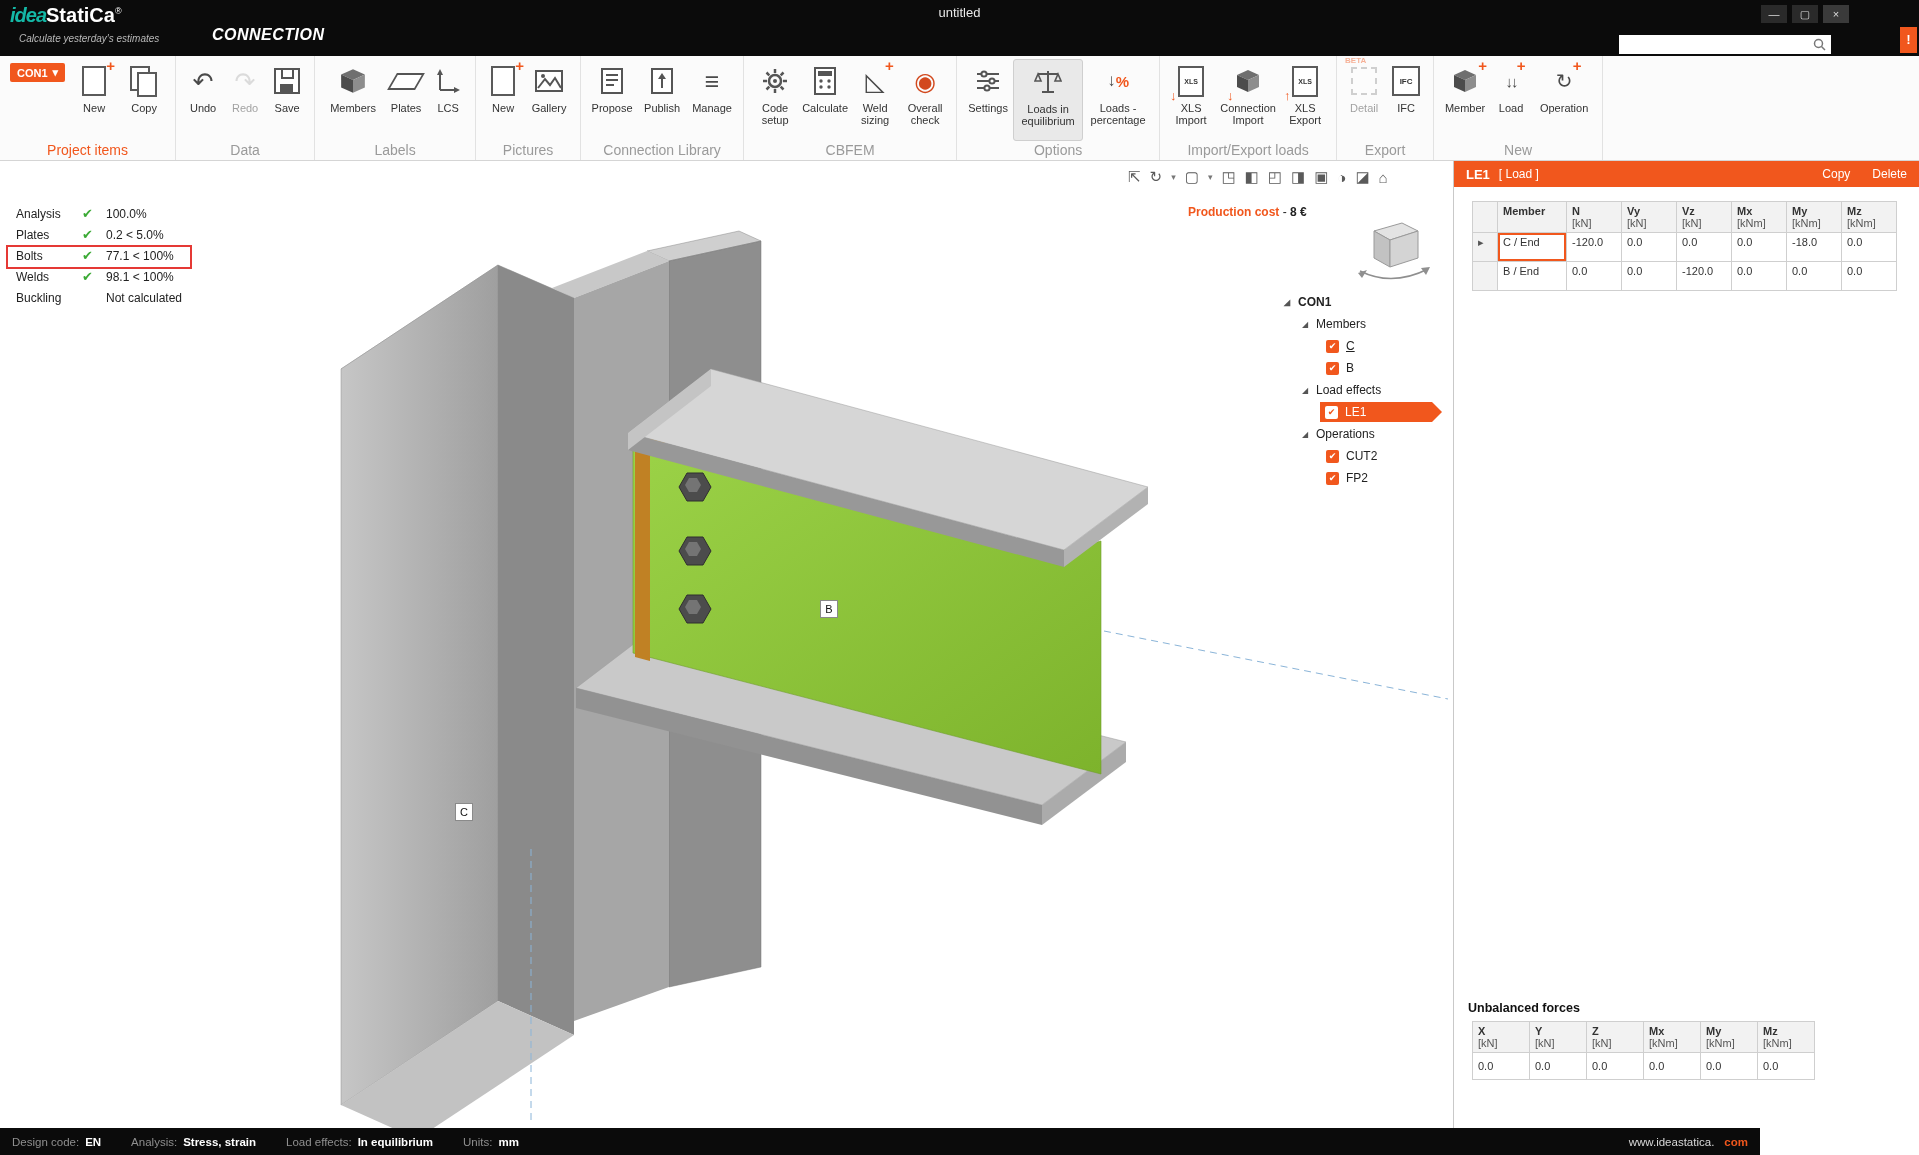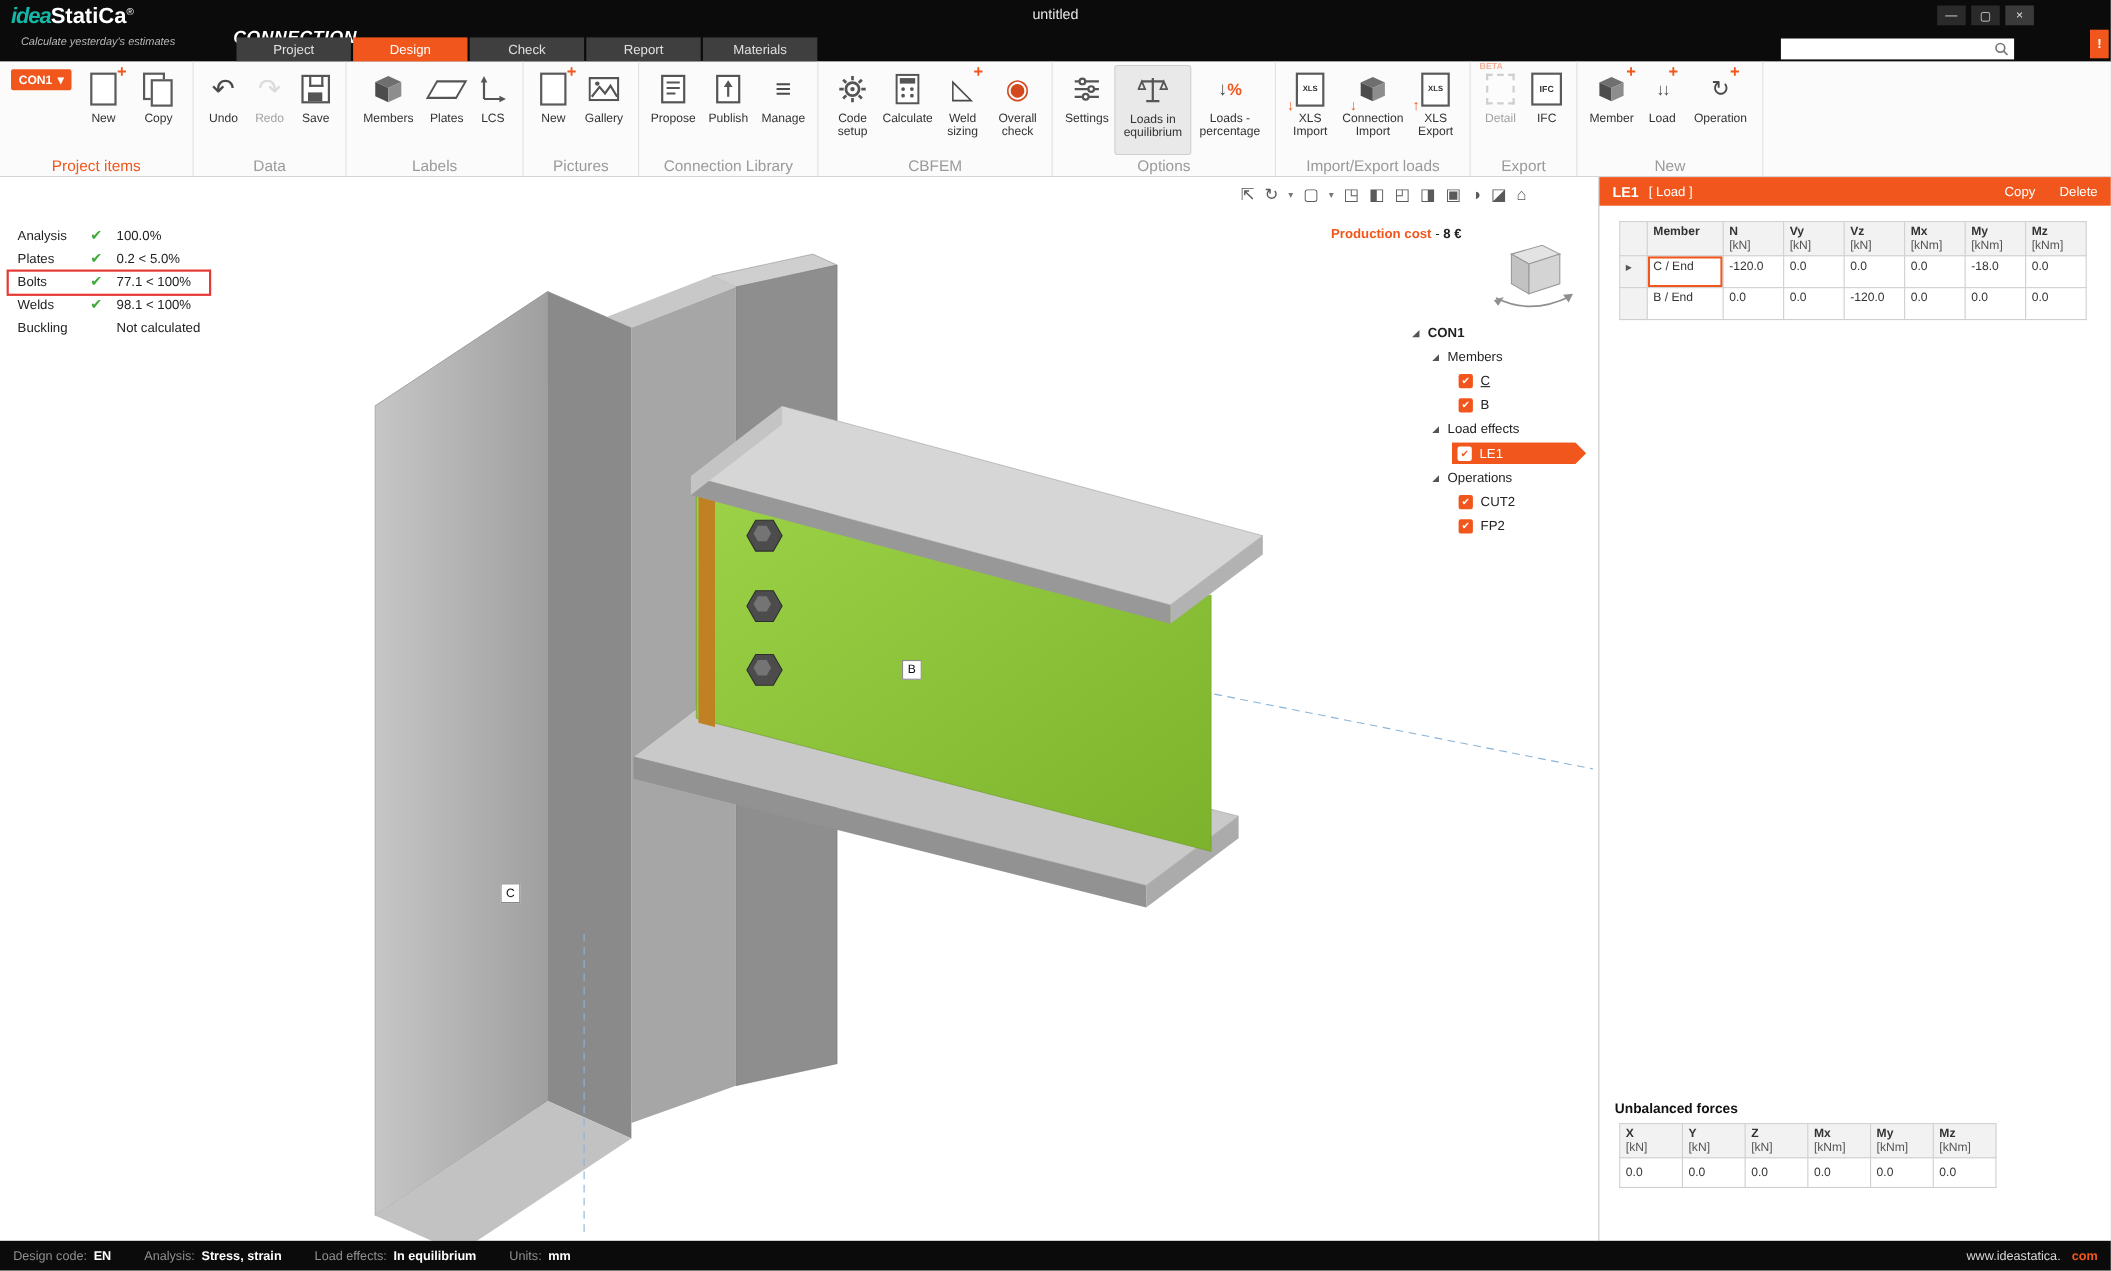--- a/index.html
+++ b/index.html
@@ -60,21 +60,21 @@
   .pct b{color:#F1571D;font-size:15px;} .pct i{font-style:normal;font-size:17px;}
 
   
   .viewport{position:absolute;left:0;top:161px;width:1453px;height:967px;background:#fff;overflow:hidden;}
   .scene{position:absolute;left:0;top:0;}
   .results{position:absolute;left:12px;top:42px;font-size:12px;color:#222;}
   .res-row{position:relative;display:flex;height:21px;align-items:center;width:180px;padding:0 4px;}
   .res-label{width:66px;}
   .res-check{width:24px;color:#3BAA35;font-size:13px;}
   .alert-box{position:absolute;left:-6px;top:0;width:182px;height:20px;border:2px solid #E53935;pointer-events:none;}
-  .prodcost{position:absolute;left:1188px;top:44px;font-size:12px;color:#222;margin-left:22px;}
+  .prodcost{position:absolute;left:1188px;top:44px;font-size:12px;color:#222;}
   .prodcost .pc-label{color:#F1571D;font-weight:bold;}
   .prodcost .pc-val{font-weight:bold;}
   .vp-tools{position:absolute;top:7px;left:1128px;display:flex;gap:9px;align-items:center;color:#5a5a5a;}
   .vp-ic{font-size:15px;cursor:default;}
   .vp-caret{font-size:9px;color:#777;cursor:default;}
   .navcube{position:absolute;left:1352px;top:56px;}
   .mlabel{position:absolute;width:16px;height:16px;background:#fff;border:1px solid #8a8a8a;font-size:11px;text-align:center;line-height:16px;color:#111;}
   .tree{position:absolute;left:1284px;top:130px;width:176px;font-size:12px;color:#222;}
   .trow{display:flex;align-items:center;height:22px;position:relative;}
   .trow .exp{width:14px;font-size:8px;color:#555;}
@@ -103,21 +103,21 @@
   .selcell{box-shadow:inset 0 0 0 2px #F1571D;}
   .lp-note{position:absolute;left:14px;top:160px;width:352px;font-size:11.5px;color:#3c3c3c;line-height:1.4;}
   .unb-title{position:absolute;left:14px;top:840px;font-weight:bold;font-size:12.5px;color:#111;}
   .unb-table{position:absolute;left:18px;top:860px;border-collapse:collapse;font-size:11px;color:#333;}
   .unb-table th,.unb-table td{border:1px solid #cfcfcf;padding:3px 5px;text-align:left;height:14px;}
   .unb-table th{background:#f2f2f2;font-weight:bold;width:46px;}
   .unb-table th .unit{font-weight:normal;color:#555;}
   .unb-table td{height:20px;}
 
   
-  .statusbar{position:absolute;left:0;top:1128px;width:1919px;height:27px;background:#0b0b0b;display:flex;align-items:center;padding:0 12px;box-sizing:border-box;font-size:11.5px;}
+  .statusbar{position:absolute;left:0;top:1128px;width:1760px;height:27px;background:#0b0b0b;display:flex;align-items:center;padding:0 12px;box-sizing:border-box;font-size:11.5px;}
   .sb-item{margin-right:30px;}
   .sb-label{color:#8f8f8f;}
   .sb-value{color:#fff;font-weight:bold;margin-left:6px;}
   .sb-site{margin-left:auto;}
   .sb-site .base{color:#d8d8d8;}
   .sb-site .suffix{color:#F1571D;font-weight:bold;margin-left:10px;}
 </style>
 </head>
 <body>
 
@@ -135,27 +135,20 @@
       <div class="winbtn">▢</div>
       <div class="winbtn close">×</div>
     </div>
     <div class="feedback">!</div>
     <div class="searchbox">
       <input placeholder="" style="">
       <svg width="13" height="13" viewBox="0 0 13 13">
           <circle cx="5.5" cy="5.5" r="4" fill="none" stroke="#777" stroke-width="1.5"></circle>
           <line x1="8.5" y1="8.5" x2="12" y2="12" stroke="#777" stroke-width="1.5"></line>
         </svg>
-    </div>
-    <div class="tabs">
-      <div class="tab">Project</div>
-      <div class="t ab tab active">Design</div>
-      <div class="tab">Check</div>
-      <div class="tab">Report</div>
-      <div class="tab">Materials</div>
     </div>
   </div>
 
   <div class="ribbon">
 
     <div class="rgroup">
       <div class="rgroup-buttons">
         <div class="con1col">
           <div class="con1-btn">
             <span>CON1</span>

